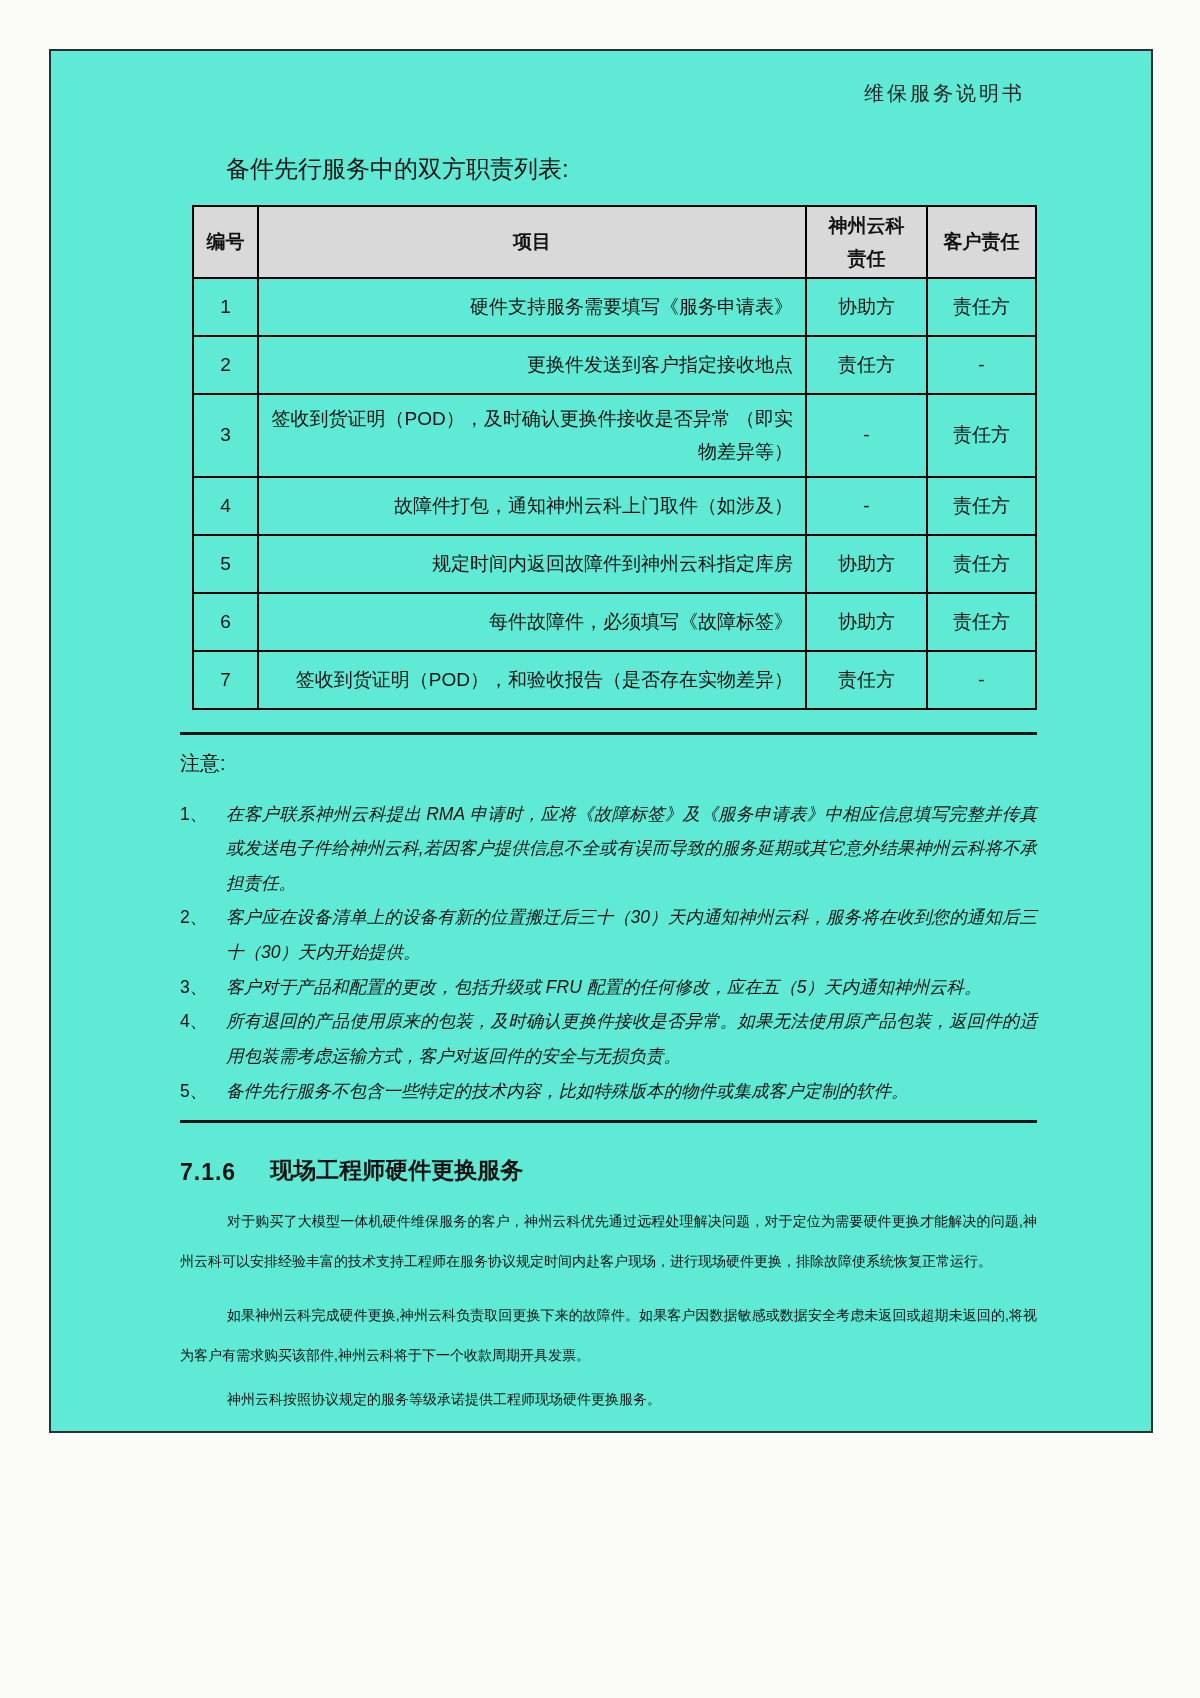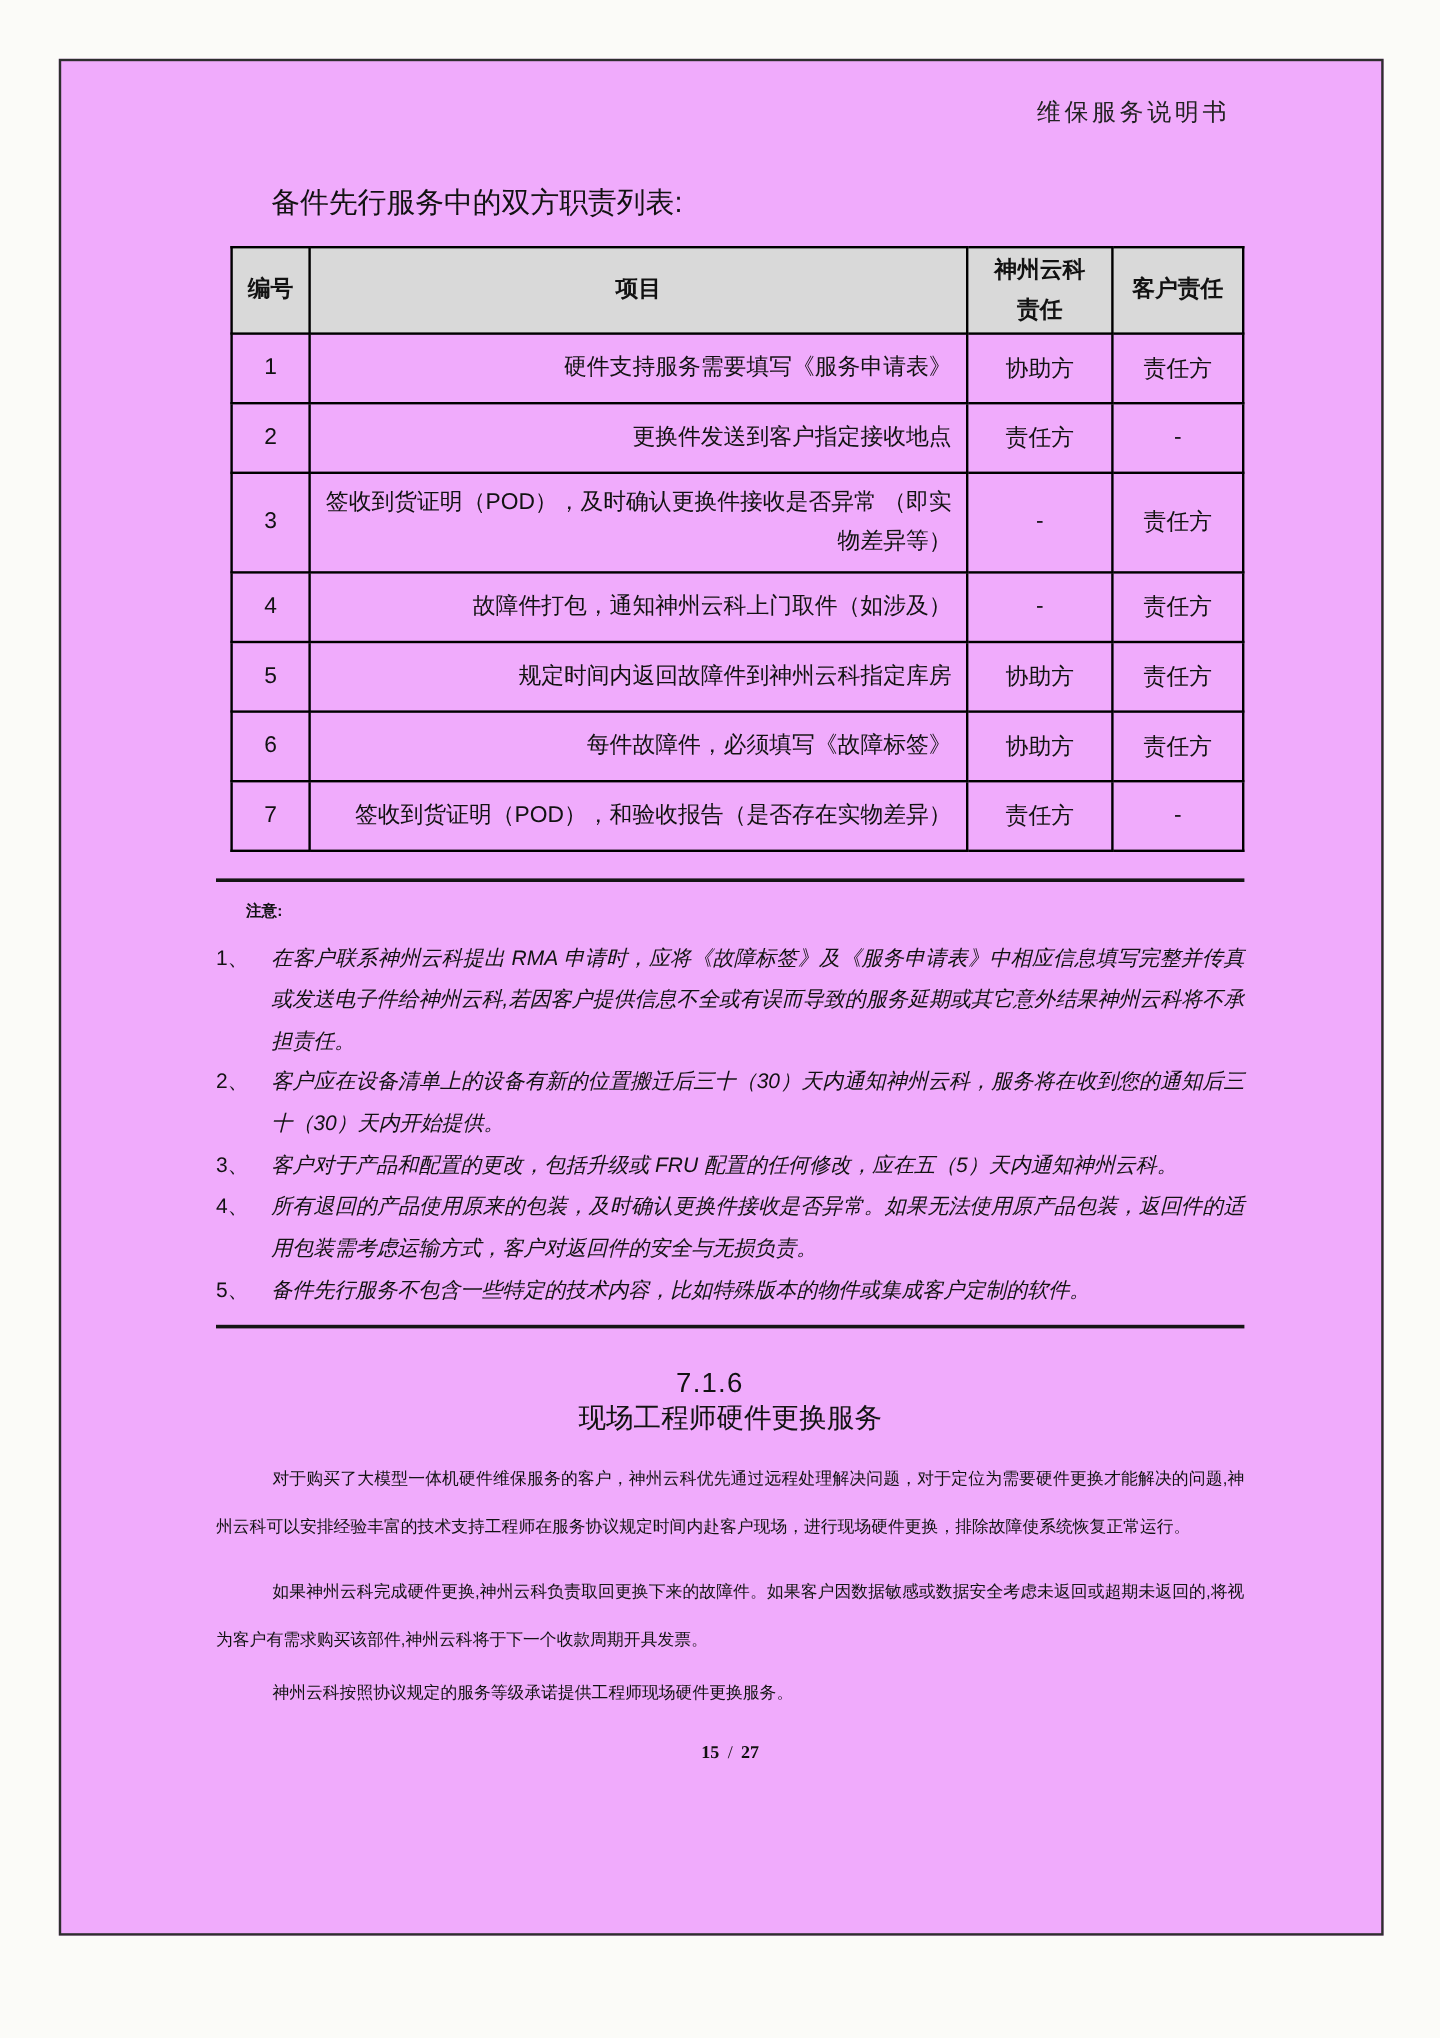--- a/index.html
+++ b/index.html
@@ -5,24 +5,24 @@
   html, body { margin:0; padding:0; }
   body {
     width:1200px; height:1698px;
     background:#fbfbf8;
     font-family:"Liberation Sans", sans-serif;
     color:#121212;
     position:relative;
   }
   .page-border {
     position:absolute; left:49px; top:49px;
-    width:1104px; height:1564px;
+    width:1104px; height:1384px;
     box-sizing:border-box;
     border:2px solid #2e2e2e;
-    background:#f0abfc;
+    background:#5eead4;
     overflow:hidden;
   }
   .content {
     position:absolute; left:129px; top:0;
     width:857px;
   }
   .doc-header {
     margin-top:29px;
     text-align:right;
     padding-right:12px;
@@ -61,39 +61,37 @@
     line-height:1.75;
   }
   .divider {
     height:3px;
     background:#151515;
   }
   .divider.d1 { margin-top:22px; }
   .divider.d2 { margin-top:12px; }
   .note-title {
     margin-top:15px;
-    font-size:13px;
-    font-weight:bold;
-    margin-left:25px;
+    font-size:20px;
+    font-weight:normal;
   }
   .notes { margin-top:8px; }
   .note-item {
     display:flex;
     font-size:17.5px;
     line-height:1.98;
   }
   .note-num { width:46px; flex:none; }
   .note-text { flex:1; text-align:justify;font-style:italic; }
   .section-heading {
     margin:32px 0 0 0;
     font-size:23px;
-    font-weight:400;
+    font-weight:700;
     display:flex;
-    align-items:center;
-    flex-direction:column;
+    align-items:flex-end;
   }
   .sec-num { margin-right:34px; letter-spacing:1px; }
   .body-para {
     margin:0;
     font-size:14px;
     line-height:2.85;
     text-align:justify;
     text-indent:47px;
   }
   .p1 { margin-top:16px; }

